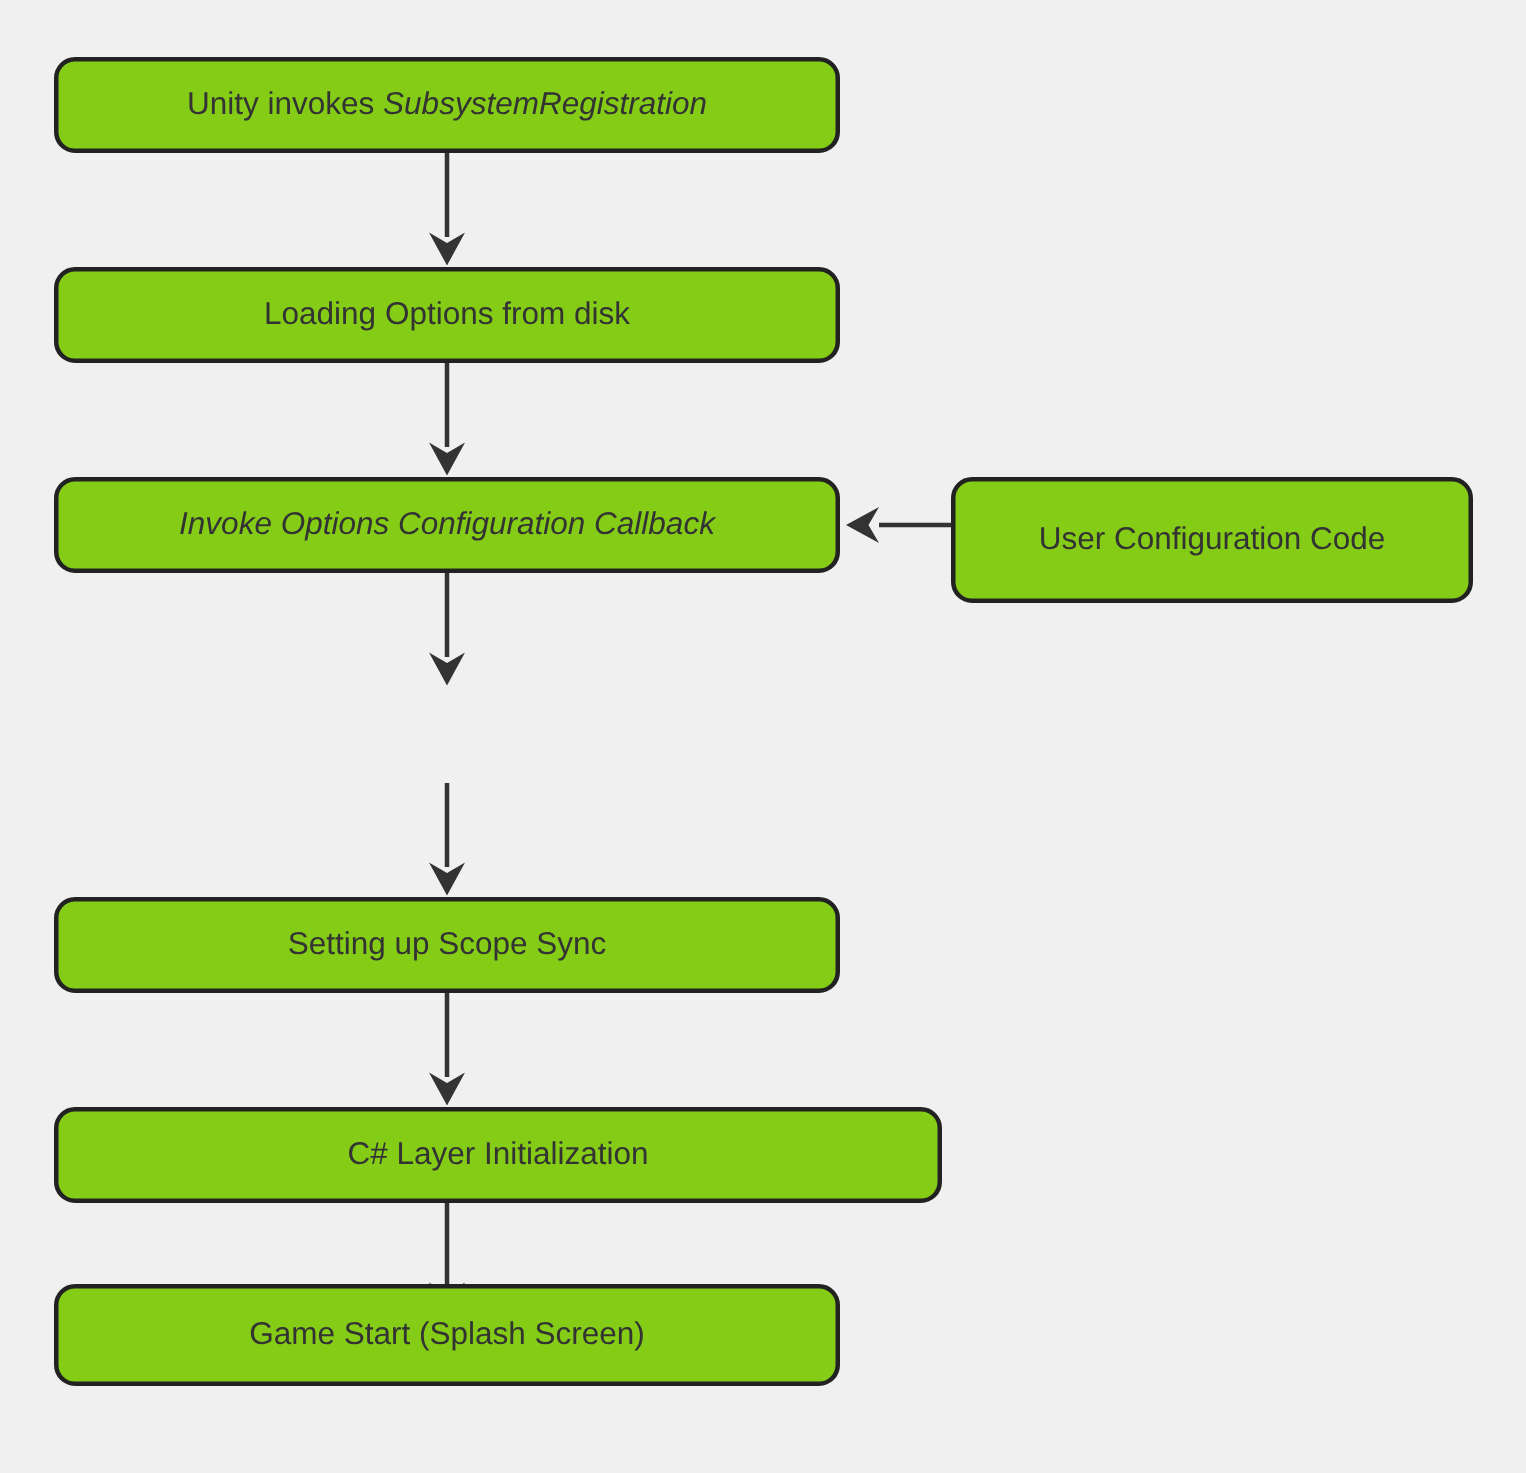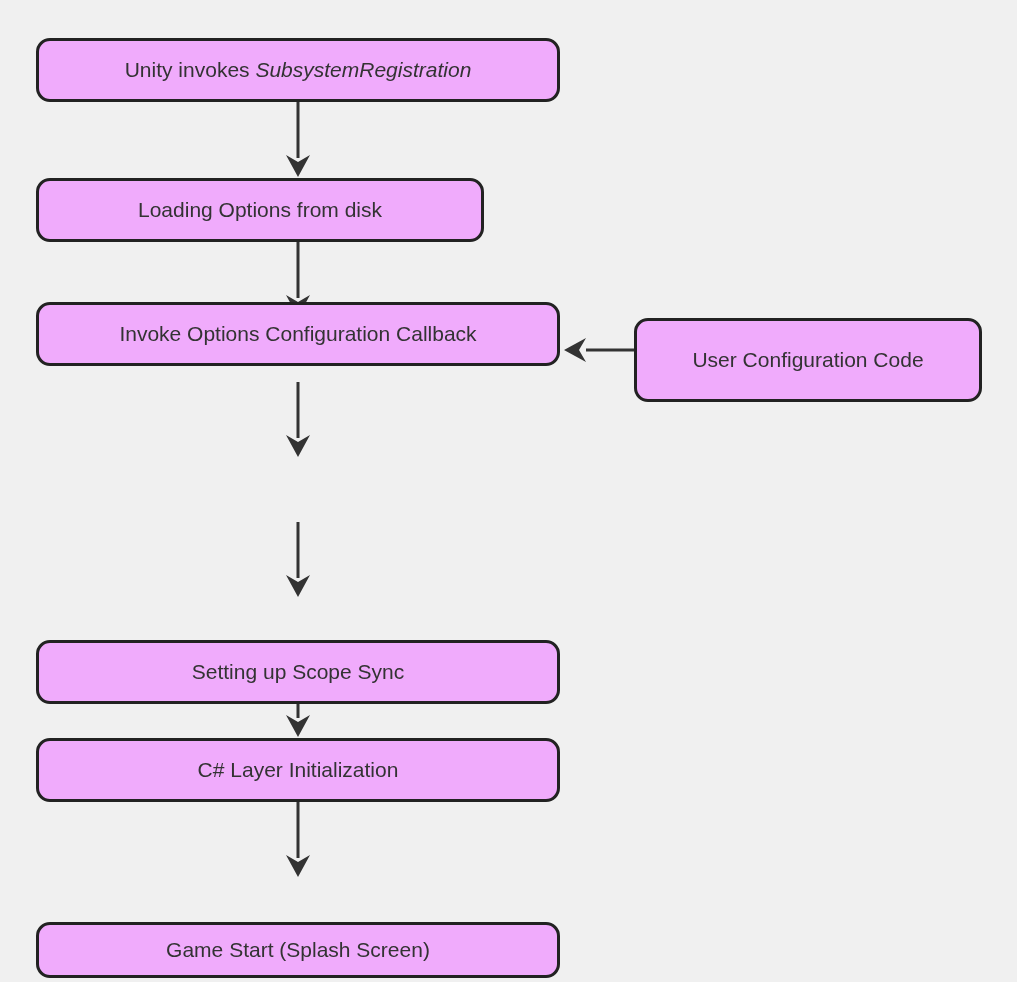--- a/index.html
+++ b/index.html
@@ -23,39 +23,39 @@
     width: 1017px;
     height: 982px;
     pointer-events: none;
   }
   .node {
     position: absolute;
     box-sizing: border-box;
     display: flex;
     align-items: center;
     justify-content: center;
-    background: #f0abfc;
+    background: #84cc16;
     border: 3px solid #222222;
     border-radius: 14px;
     color: #333333;
     font-size: 21px;
     line-height: 1.2;
     text-align: center;
     white-space: nowrap;
   }
   .node .italic { font-style: italic; }
   
   .n-unity    { left: 36px;  top: 38px;  width: 524px; height: 64px; }
-  .n-loading  { left: 36px;  top: 178px; width: 448px; height: 64px; }
-  .n-invoke   { left: 36px;  top: 302px; width: 524px; height: 64px; }
+  .n-loading  { left: 36px;  top: 178px; width: 524px; height: 64px; }
+  .n-invoke   { left: 36px;  top: 318px; width: 524px; height: 64px; font-style: italic; }
   .n-userconf { left: 634px; top: 318px; width: 348px; height: 84px; }
   .n-native   { left: 36px;  top: 458px; width: 524px; height: 64px; }
-  .n-scope    { left: 36px;  top: 598px; width: 524px; height: 64px; margin-top: 42px; }
-  .n-csharp   { left: 36px;  top: 738px; width: 524px; height: 64px; }
-  .n-game     { left: 36px;  top: 922px; width: 524px; height: 56px; }
+  .n-scope    { left: 36px;  top: 598px; width: 524px; height: 64px; }
+  .n-csharp   { left: 36px;  top: 738px; width: 592px; height: 64px; }
+  .n-game     { left: 36px;  top: 856px; width: 524px; height: 68px; }
 </style>
 </head>
 <body>
 
 <div class="canvas">
 
   <svg class="edges-layer" viewBox="0 0 1017 982" xmlns="http://www.w3.org/2000/svg">
     <g stroke="#333333" stroke-width="3" fill="#333333">
 
       <g>

